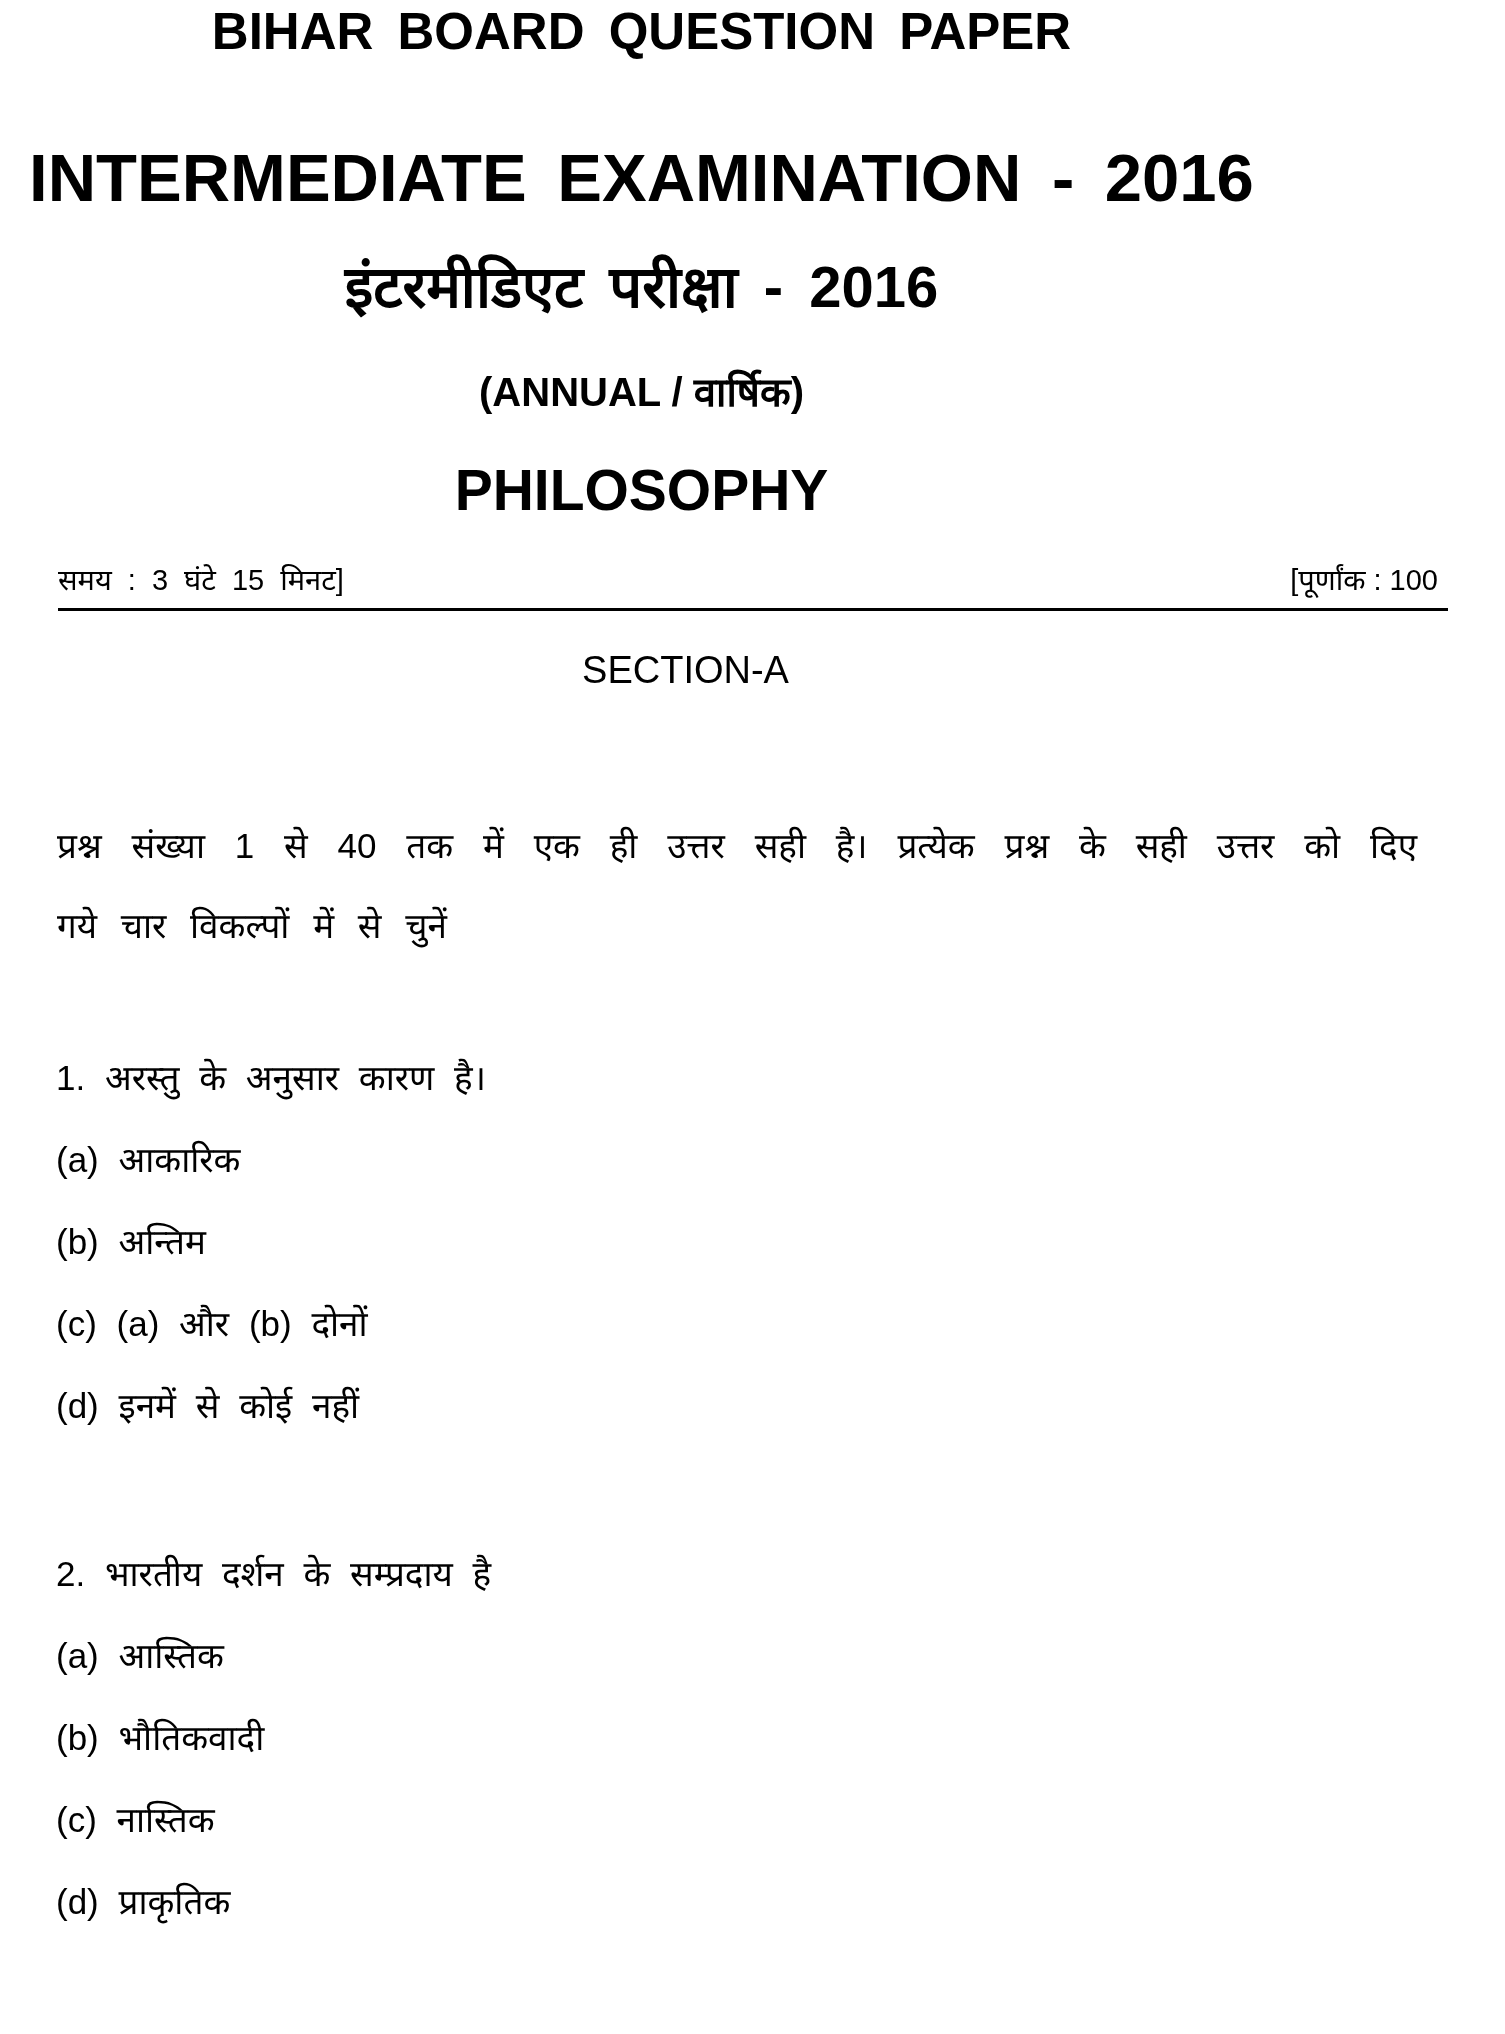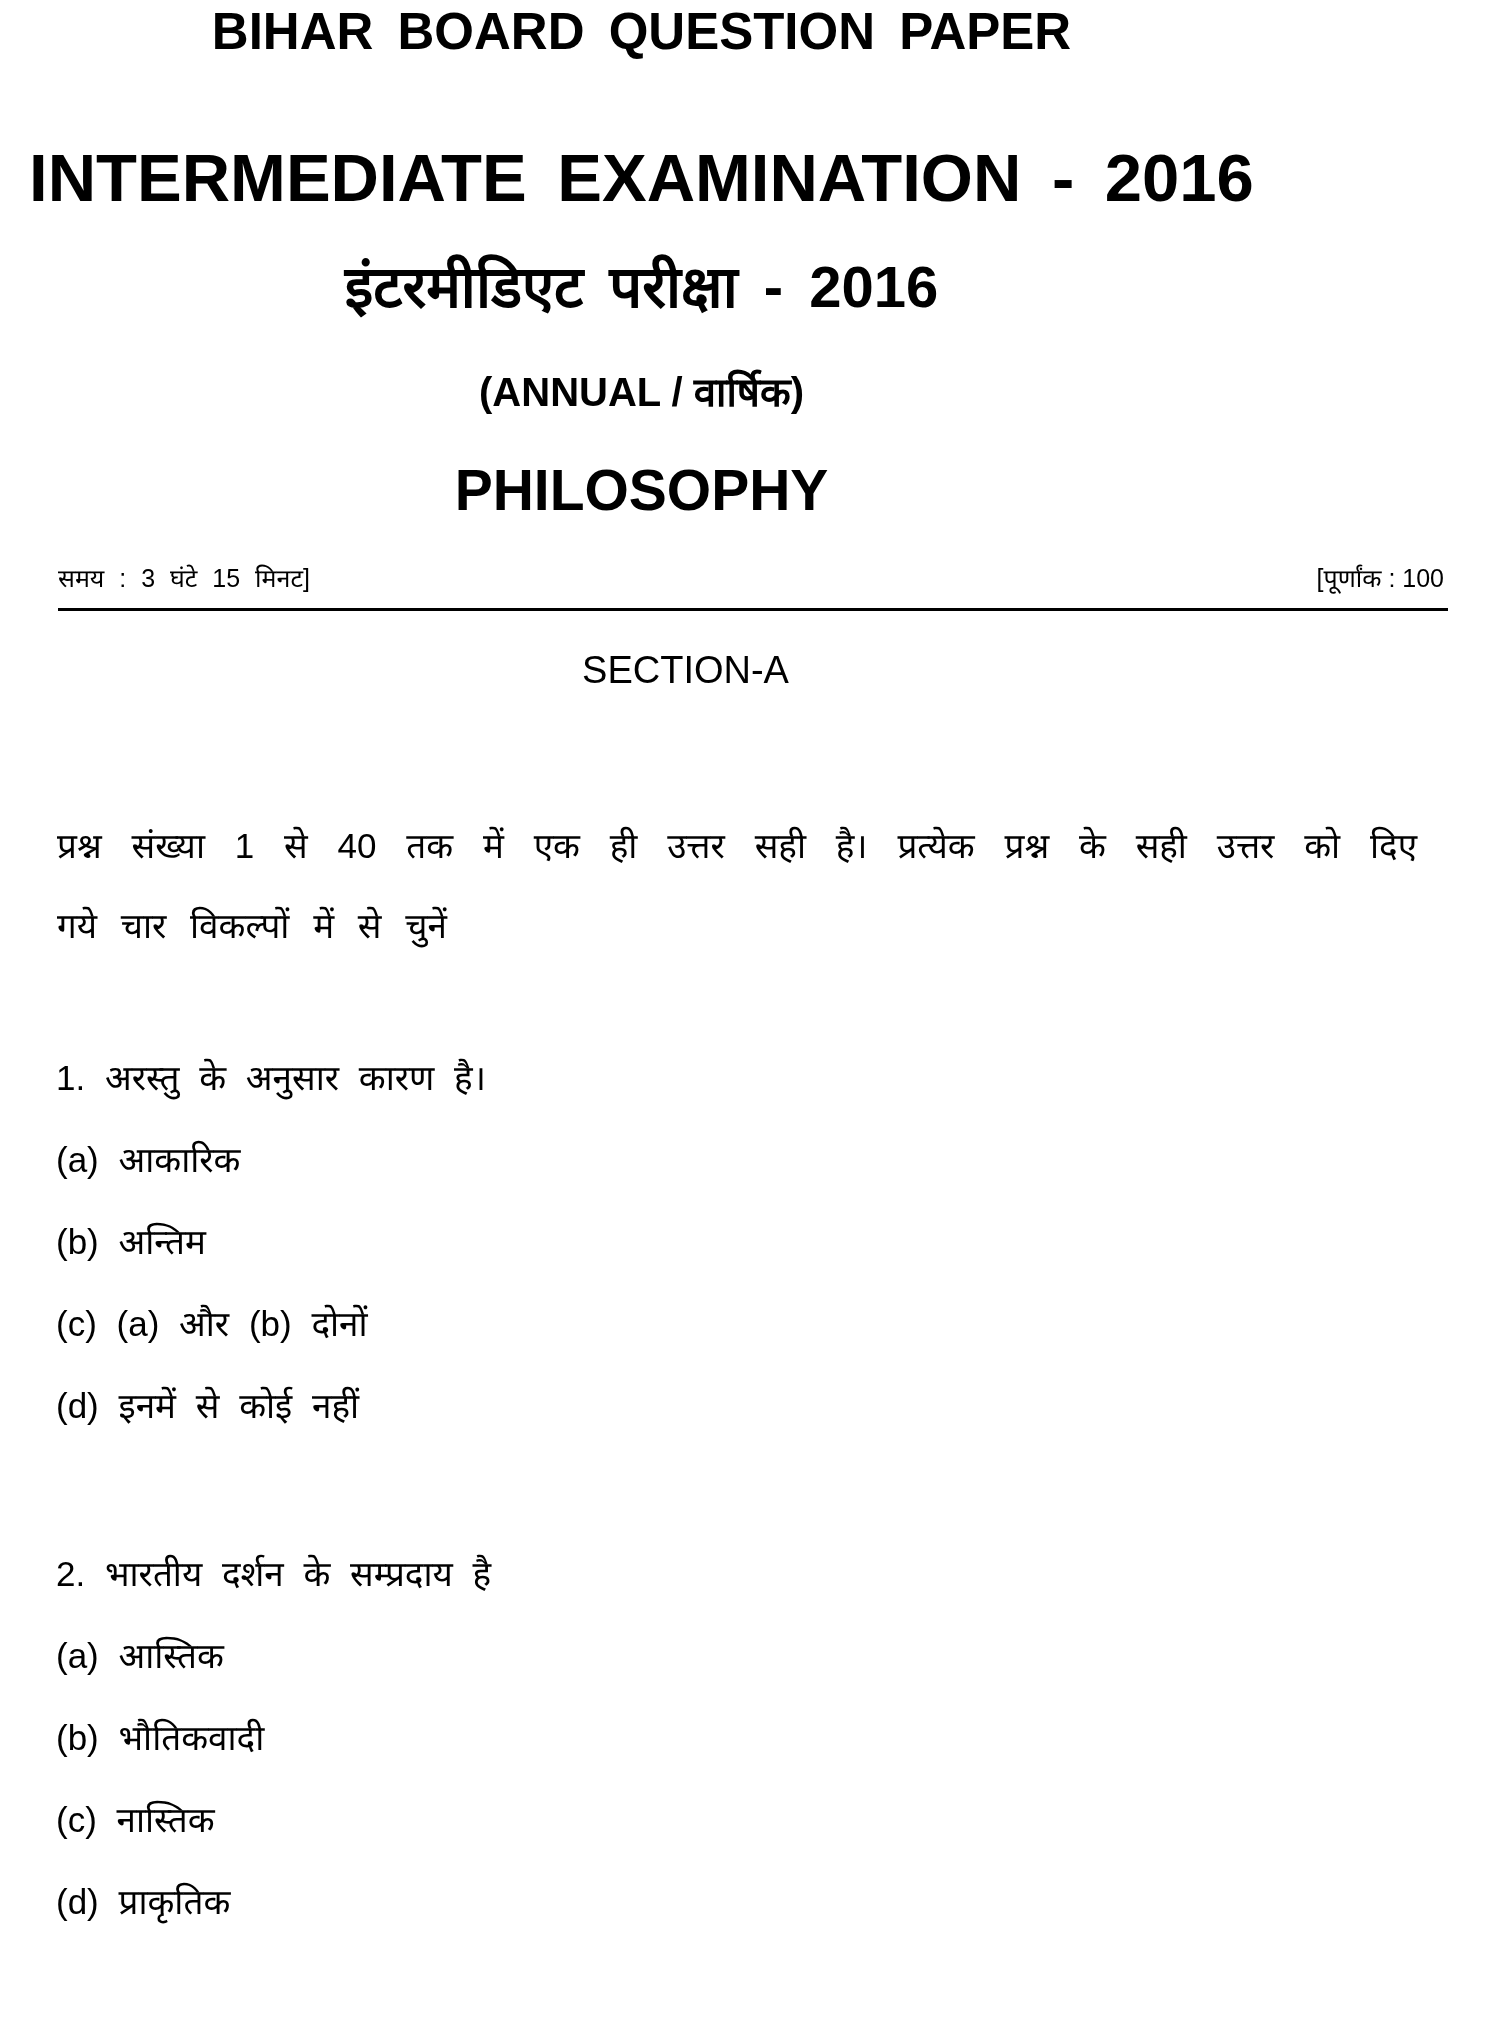--- a/index.html
+++ b/index.html
@@ -7,23 +7,23 @@
          font-family: "Liberation Sans", "DejaVu Sans", sans-serif; color: #000; }
   .line { position: absolute; white-space: nowrap; line-height: 1; }
   .center { left: 0; width: 1283px; text-align: center; }
   .bold { font-weight: bold; }
   .h-title { font-size: 51px; top: 6px; word-spacing: 10px; }
   .h-exam { font-size: 67px; top: 124px; word-spacing: 12px; margin-top: 20px; }
   .h-hindi { font-size: 58px; top: 258px; word-spacing: 10px; }
   .h-annual { font-size: 40px; top: 372px; }
   .h-subject { font-size: 57px; top: 462px; }
   .meta-row { position: absolute; left: 58px; width: 1390px; top: 566px; height: 42px;
-              border-bottom: 3px solid #000; font-size: 25px; }
+              border-bottom: 3px solid #000; font-size: 29px; }
   .meta-left { position: absolute; left: 0; top: 0; line-height: 1; word-spacing: 8px; white-space: nowrap; }
-  .meta-right { position: absolute; right: 4px; top: 0; line-height: 1; white-space: nowrap; }
+  .meta-right { position: absolute; right: 10px; top: 0; line-height: 1; white-space: nowrap; }
   .section { font-size: 38px; top: 651px; padding-left: 44px; }
   .body-text { font-size: 35px; left: 57px; word-spacing: 14px; margin-top: 16px; }
   .instr1 { top: 812px; width: 1360px; text-align: justify; text-align-last: justify; }
   .instr2 { top: 892px; }
   .q { font-size: 35px; left: 56px; word-spacing: 10px; }
 </style>
 </head>
 <body>
 
 <div>

